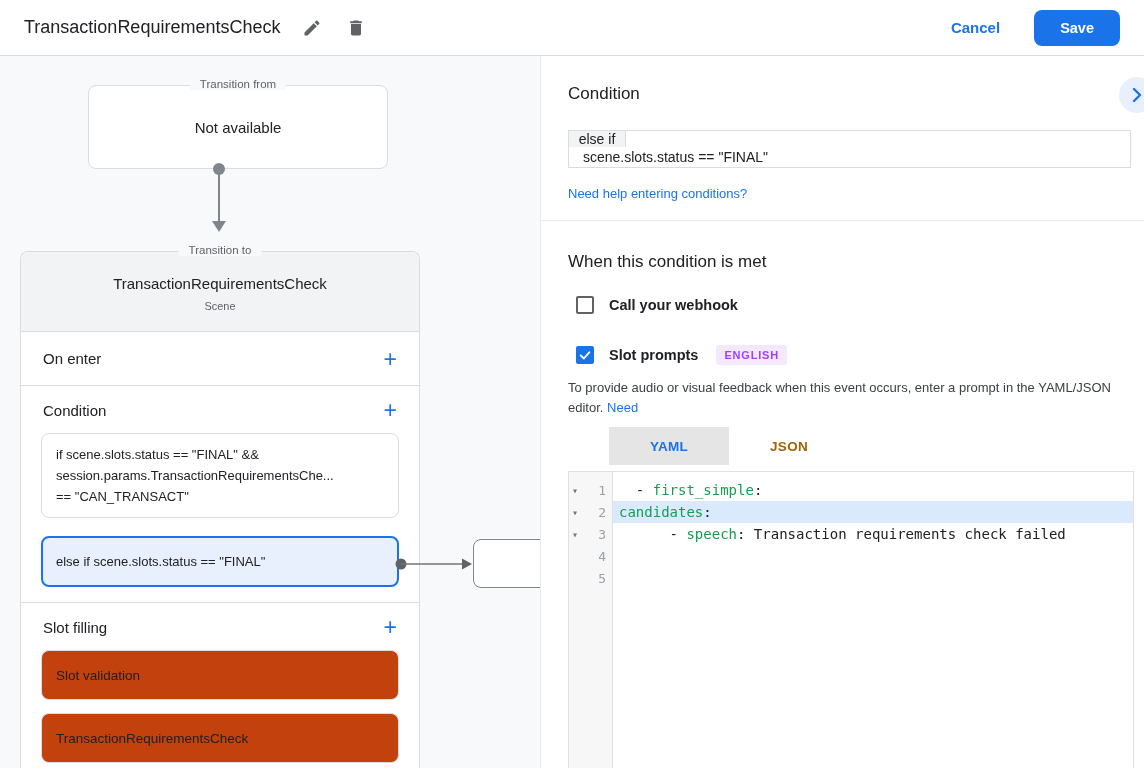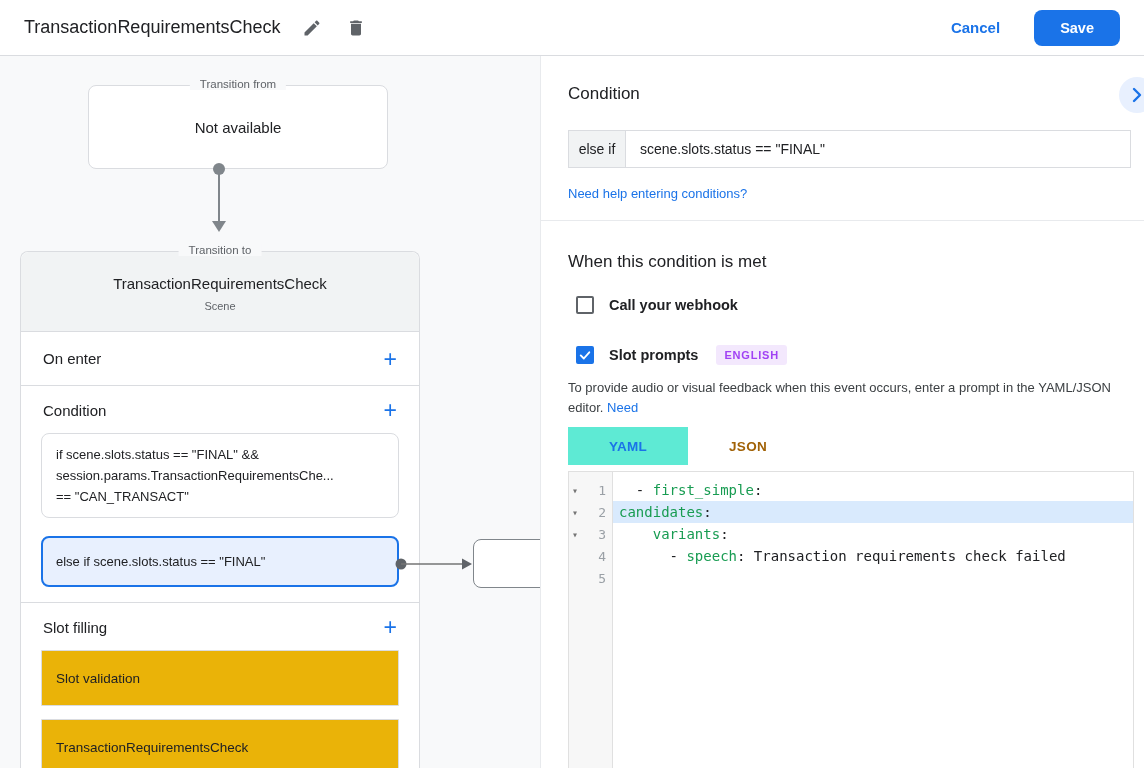--- a/index.html
+++ b/index.html
@@ -46,33 +46,33 @@
               background:none; border:none; cursor:pointer; font-family:inherit; }
   .sec { padding:14px 20px 16px; }
   .sec.bordered { border-bottom:1px solid #dadce0; padding-bottom:15px; }
   .sec-head { display:flex; align-items:center; justify-content:space-between;
               padding:0 2px; margin-bottom:13px; }
   .cond-card { border:1px solid #dadce0; border-radius:8px; background:#fff;
                padding:10px 14px; font-size:13px; line-height:21px; color:#202124;
                margin-bottom:18px; cursor:pointer; }
   .cond-card.selected { background:#e8f0fe; border:2px solid #1a73e8; padding:13px 13px;
                         margin-bottom:0; }
-  .slot-card { border:1px solid #dadce0; border-radius:1px; background:#eab308; height:56px;
+  .slot-card { border:1px solid #dadce0; border-radius:8px; background:#c2410c; height:50px;
                display:flex; align-items:center; padding:0 14px; font-size:13.5px;
                margin-bottom:13px; cursor:pointer; }
   .target-box { position:absolute; left:473px; top:483px; width:110px; height:49px;
                 background:#fff; border:1px solid #80868b; border-radius:8px; }
 
   
   .p-heading { position:absolute; left:27px; font-size:17px; color:#202124; }
   .chevron-btn { position:absolute; left:578px; top:21px; width:36px; height:36px;
                  border-radius:50%; background:#e8f0fe; border:none; cursor:pointer;
                  display:flex; align-items:center; justify-content:center; }
   .cond-input { position:absolute; left:27px; top:74px; width:563px; height:38px;
-                border:1px solid #dadce0; display:flex; background:#fff; }
+                border:1px solid #dadce0; display:flex; background:#fff;flex-direction:column; }
   .cond-prefix { width:57px; background:#f1f3f4; border-right:1px solid #dadce0;
                  display:flex; align-items:center; justify-content:center;
                  font-size:14px; color:#202124; flex:none; }
   .cond-value { flex:1; border:none; outline:none; padding:0 14px; font-size:14px;
                 color:#202124; font-family:inherit; background:#fff; }
   .help-link { position:absolute; left:27px; top:122px; font-size:13px; color:#1a73e8;
                text-decoration:none; cursor:pointer;margin-top:8px; }
   .h-divider { position:absolute; left:0; right:0; top:164px; height:1px; background:#e8eaed; }
   .cb-row { position:absolute; left:27px; display:flex; align-items:center;padding-left:8px; }
   .cb { width:18px; height:18px; border:2px solid #5f6368; border-radius:2px; flex:none;
@@ -80,21 +80,21 @@
   .cb.checked { background:#1a73e8; border-color:#1a73e8; }
   .cb-label { font-size:14.5px; font-weight:700; color:#202124; margin-left:15px; }
   .lang-badge { margin-left:18px; background:#f3e8fd; color:#a142f4; font-size:11px;
                 font-weight:700; letter-spacing:0.8px; padding:4px 8px; border-radius:3px; }
   .hint { position:absolute; left:27px; top:322px; width:578px; font-size:13px;
           color:#3c4043; line-height:1.55; }
   .hint a { color:#1a73e8; text-decoration:none; cursor:pointer; }
   .tabs { position:absolute; left:27px; top:371px; display:flex; }
   .tab { width:120px; height:38px; display:flex; align-items:center; justify-content:center;
          font-size:13.5px; font-weight:700; letter-spacing:0.3px; color:#a16207; cursor:pointer; }
-  .tab.active { background:#5eead4; color:#1a73e8; }
+  .tab.active { background:#e5e5e5; color:#1a73e8;margin-left:41px; }
 
   
   .editor { position:absolute; left:27px; top:415px; width:566px; height:298px;
             border:1px solid #e0e0e0; display:flex;
             font-family:"DejaVu Sans Mono", monospace; font-size:14px; overflow:hidden; }
   .gutter { width:44px; background:#f7f7f7; border-right:1px solid #e0e0e0;
             padding-top:7px; flex:none; }
   .gutter-line { height:22px; display:flex; align-items:center; padding:0 6px 0 3px; }
   .fold { width:14px; font-size:10px; color:#757575; flex:none; cursor:pointer; }
   .lnum { flex:1; text-align:right; color:#9aa0a6; font-size:13px; }
@@ -252,19 +252,18 @@
             <span class="lnum">4</span>
           </div>
           <div class="gutter-line">
             <span class="fold"></span>
             <span class="lnum">5</span>
           </div>
         </div>
       <div class="codearea">
           <div class="code-line"><span class="plain">  - </span><span class="key">first_simple</span><span class="plain">:</span></div>
           <div class="code-line active"><span class="key">candidates</span><span class="plain">:</span></div>
-          <div class="code-line"><span class="plain">    </span><span class="key">variants</span><span class="plain">:</span></div>
           <div class="code-line"><span class="plain">      - </span><span class="key">speech</span><span class="plain">: Transaction requirements check failed</span></div>
           <div class="code-line"></div>
         </div>
     </div>
   </div>
 </div>
 
 </body></html>

